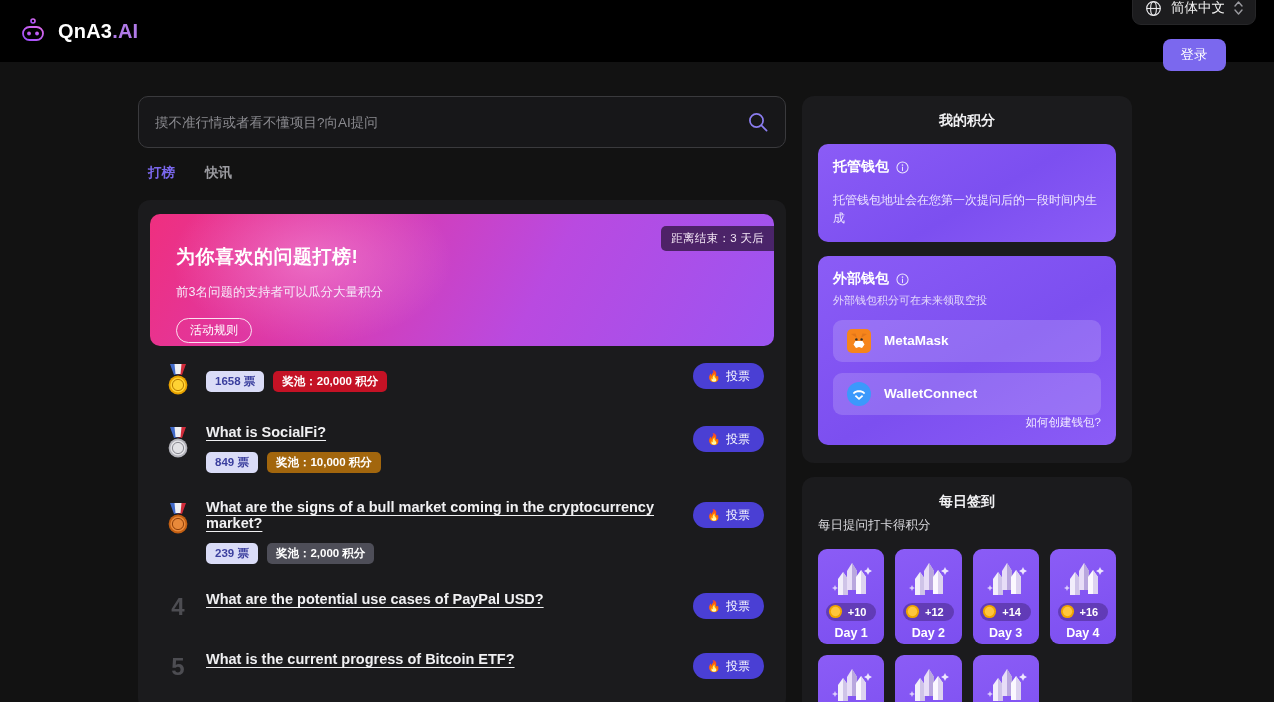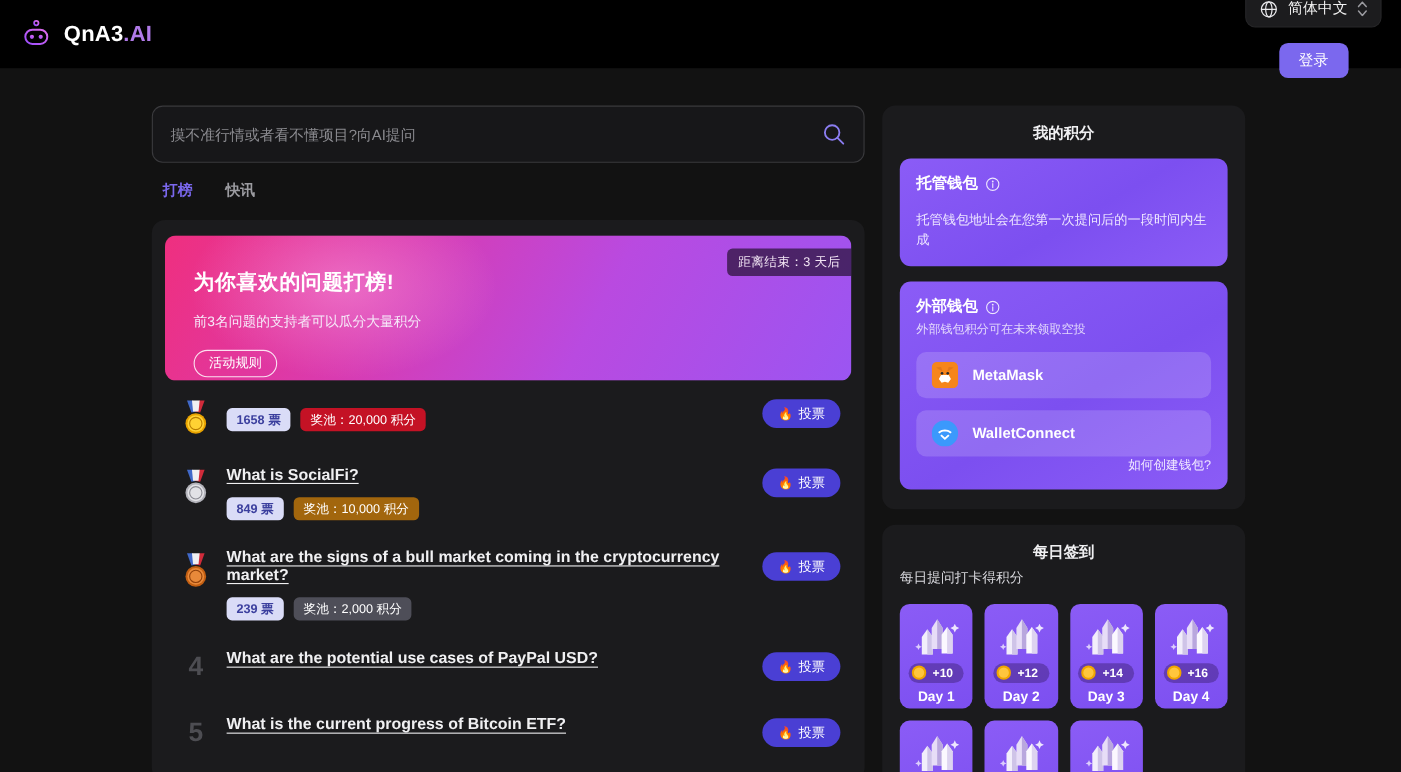--- a/index.html
+++ b/index.html
@@ -127,21 +127,21 @@
     text-decoration: underline; text-underline-offset: 3px;
     cursor: pointer; display: inline-block;
   }
   .pills { display: flex; gap: 9px; margin-top: 11px; align-items: center; }
   .pill-votes {
     background: #dadcf7; color: #3b3f9e;
     font-size: 11.5px; border-radius: 5px; padding: 3px 9px; font-weight: bold;
   }
   .pill-prize {
     font-size: 11.5px; border-radius: 5px; padding: 3px 9px;
-    color: #fff; font-weight: normal;
+    color: #fff; font-weight: bold;
   }
   .vote-btn {
     flex: none; margin-left: auto; margin-top: 4px;
     background: #4a3fd4; color: #fff;
     height: 26px; padding: 0 14px; border-radius: 13px;
     font-size: 12px; border: none; cursor: pointer;
     display: flex; align-items: center; gap: 5px;
     font-family: inherit;
   }
   .flame { font-size: 11px; }

